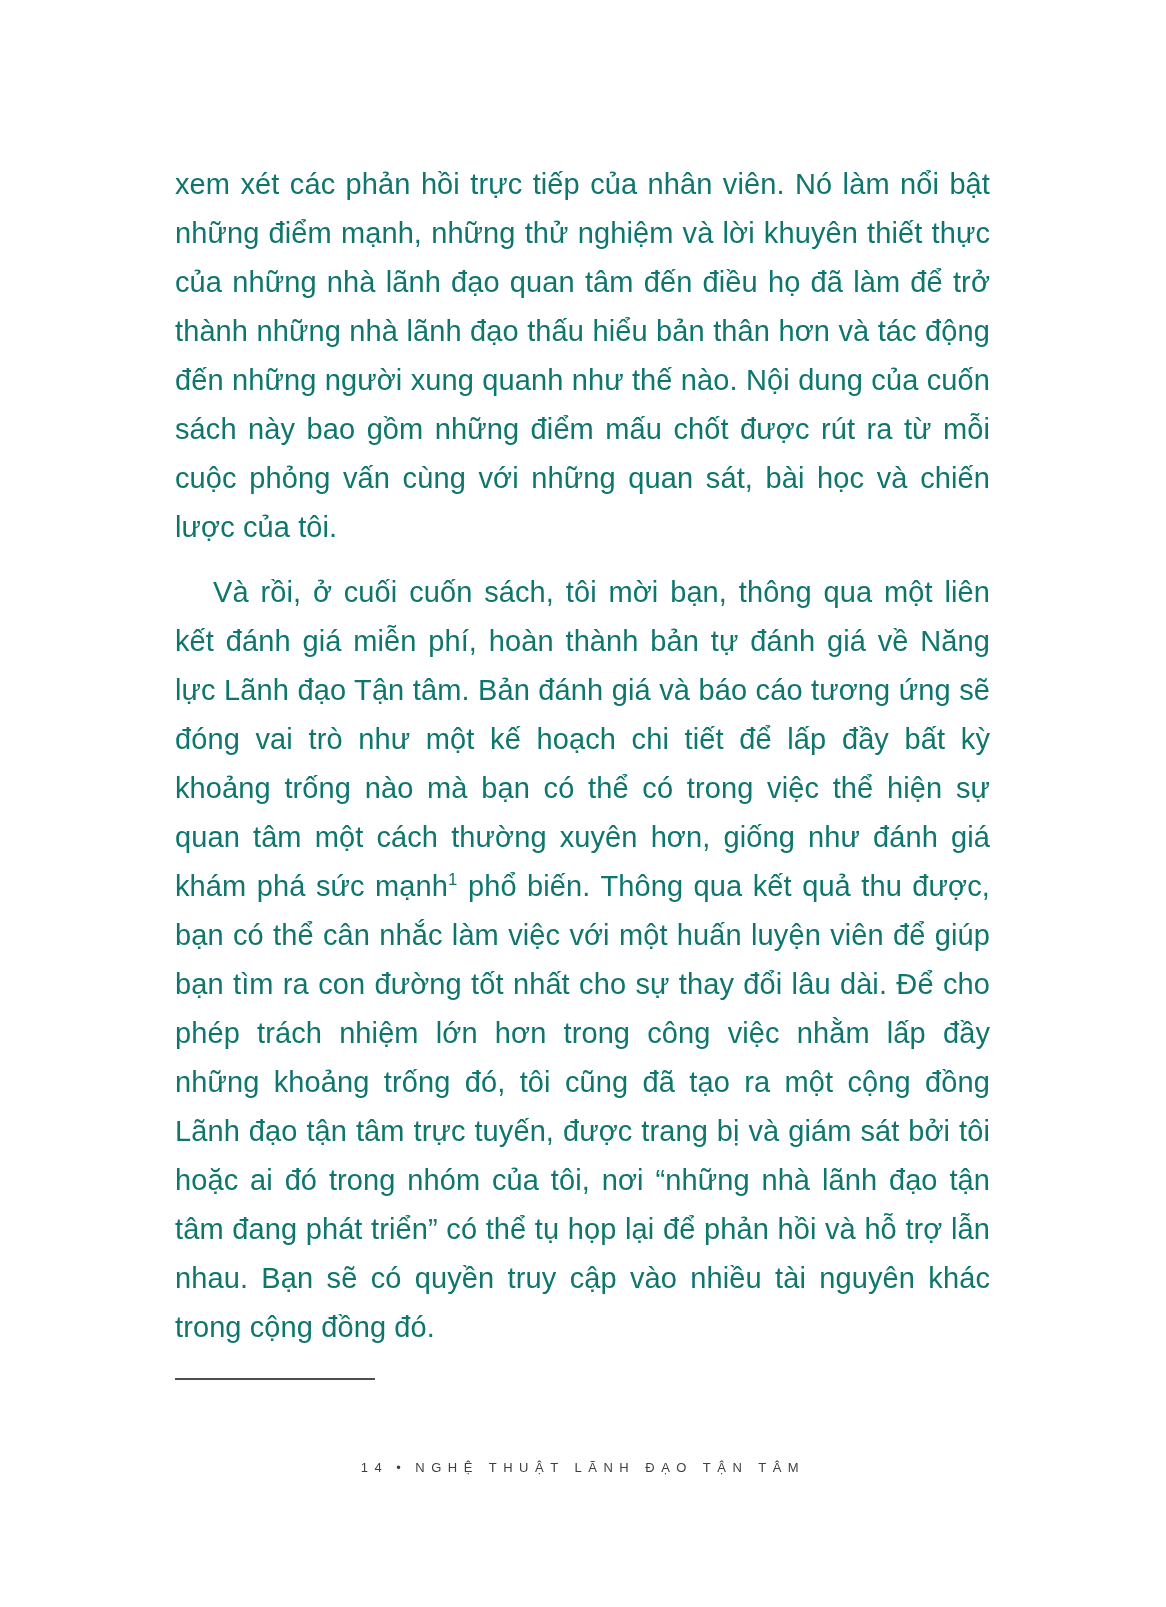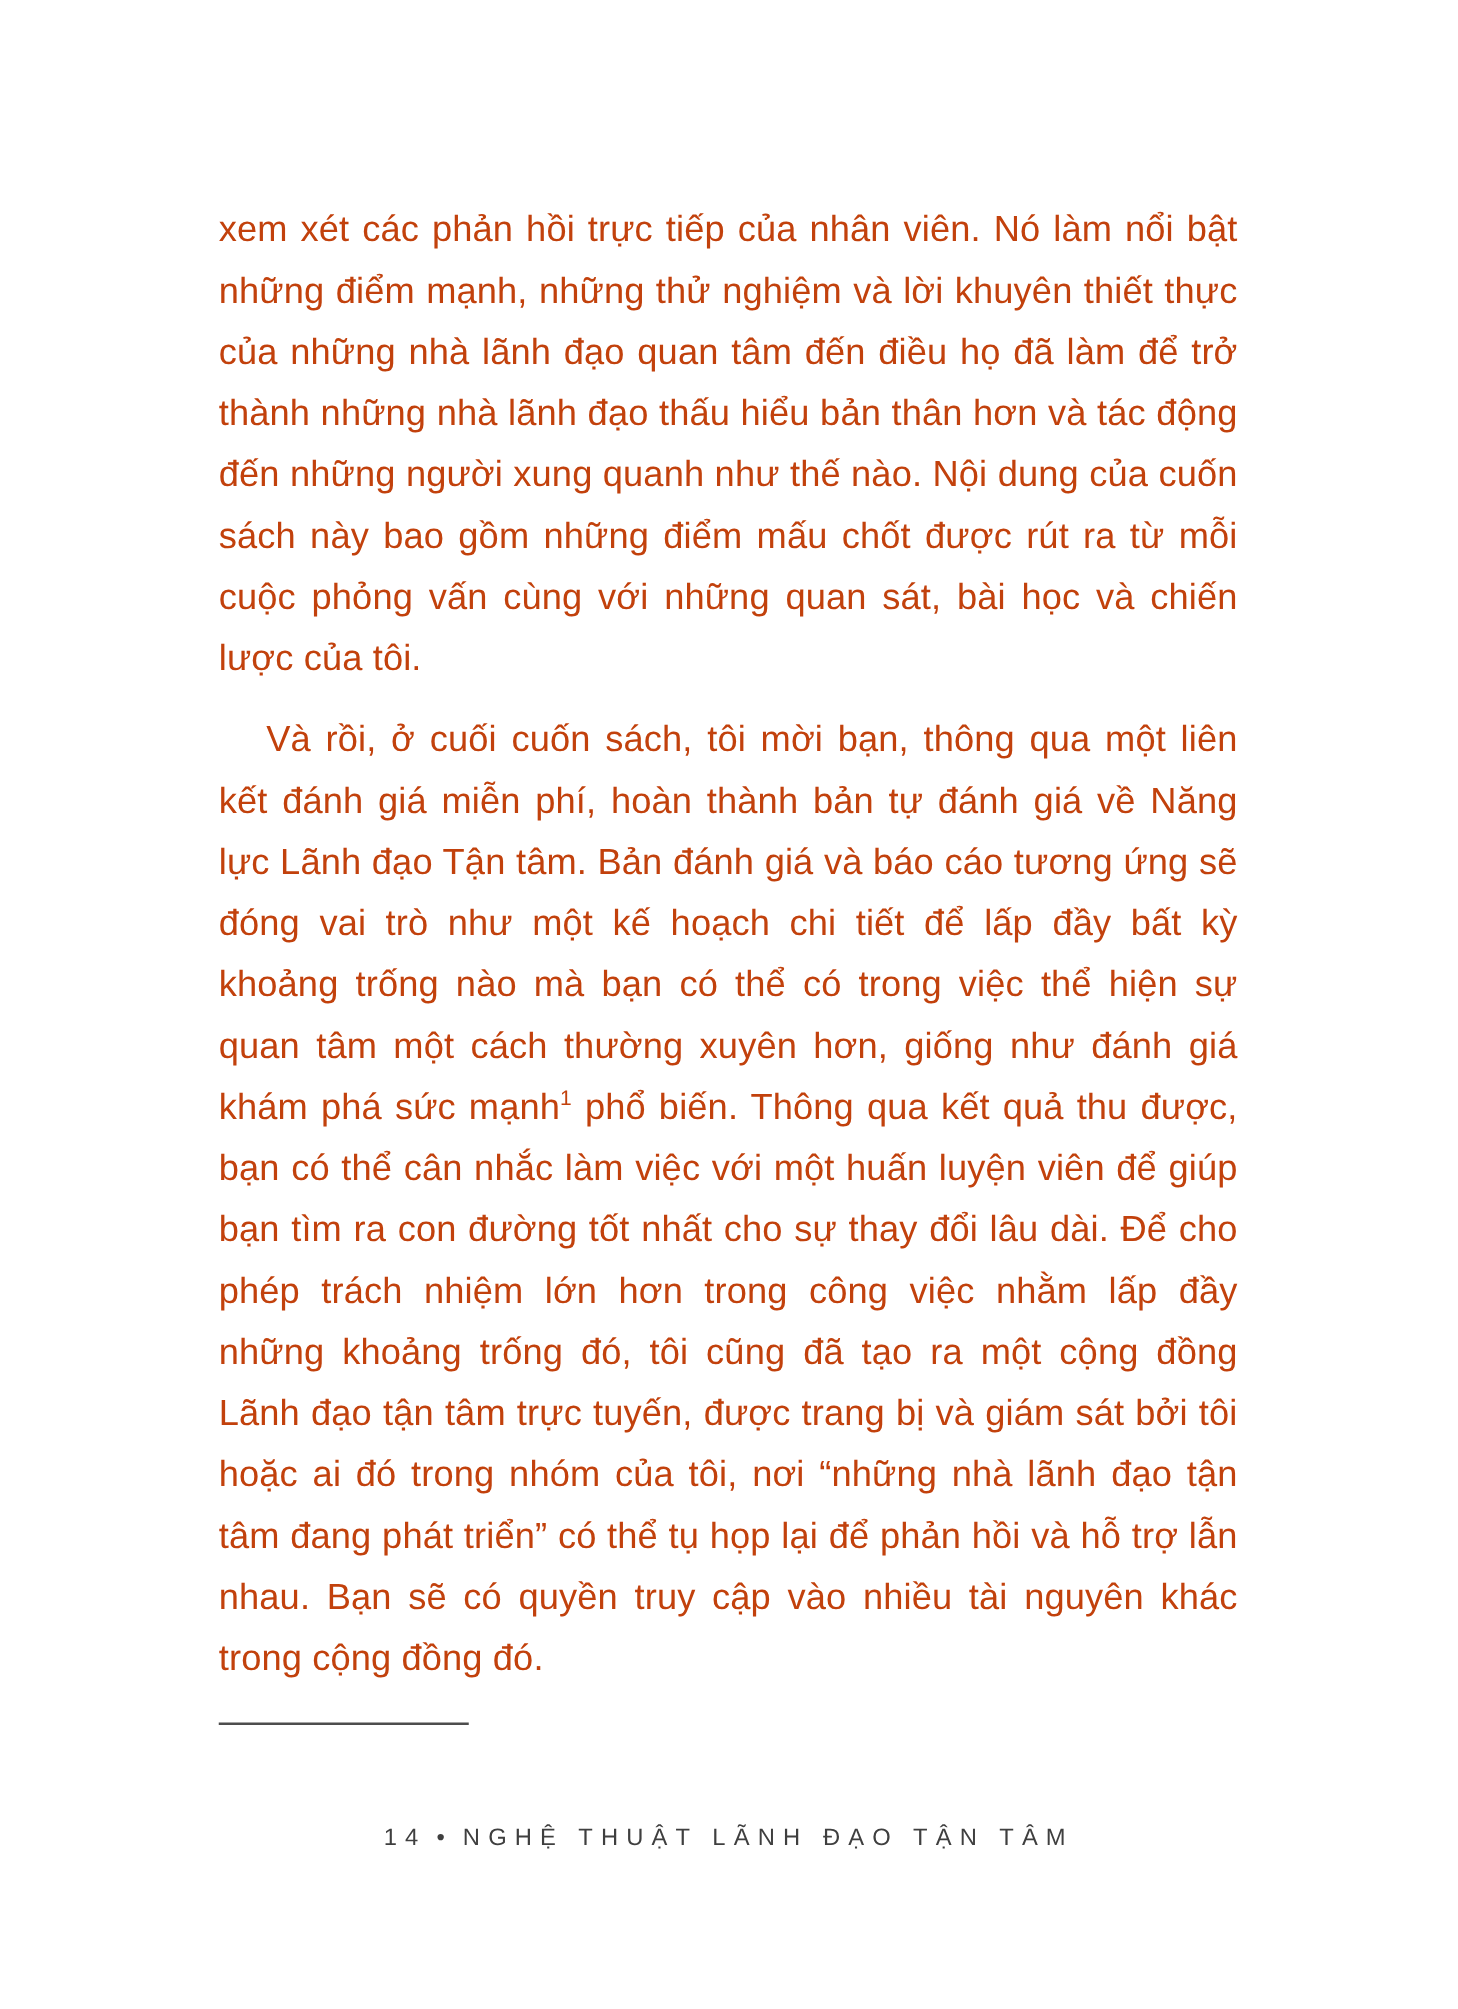--- a/index.html
+++ b/index.html
@@ -19,21 +19,21 @@
     position: absolute;
     top: 160px;
     left: 175px;
     width: 815px;
   }
   .body-par {
     margin: 0;
     font-size: 29px;
     line-height: 49px;
     text-align: justify;
-    color: #c2410c;
+    color: #0f766e;
     letter-spacing: 0.1px;
   }
   .body-par.indented {
     margin-top: 16px;
     text-indent: 38px;
   }
   sup.fn-ref {
     font-size: 0.58em;
     line-height: 0;
     vertical-align: super;
@@ -55,21 +55,21 @@
     font-size: 0.62em;
     line-height: 0;
     vertical-align: super;
   }
   .page-footer {
     position: absolute;
     top: 1460px;
     left: 0;
     width: 1166px;
     text-align: center;
-    font-size: 19px;
+    font-size: 13px;
     letter-spacing: 6.5px;
     color: #3f3f3f;
     white-space: nowrap;
   }
   .page-footer .dot {
     margin: 0 8px;
   }
 </style>
 </head>
 <body>

